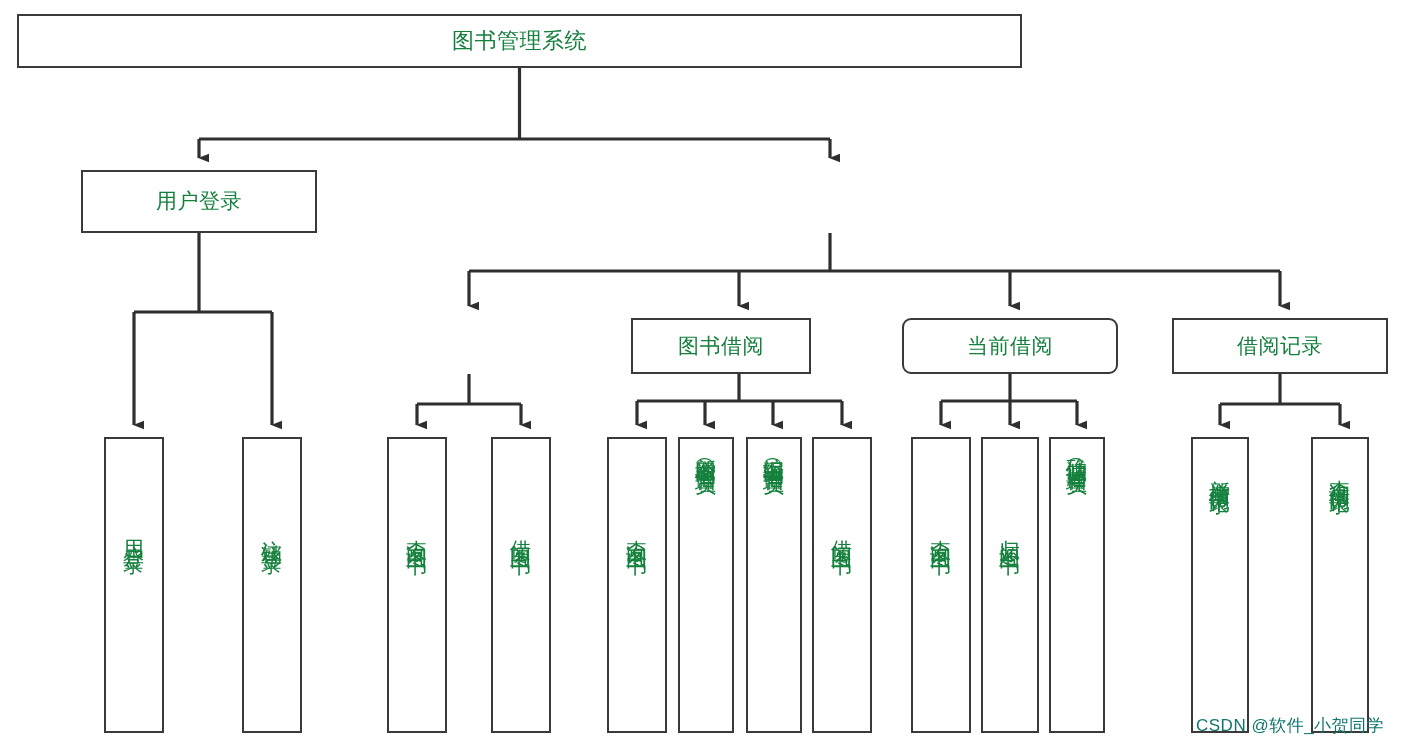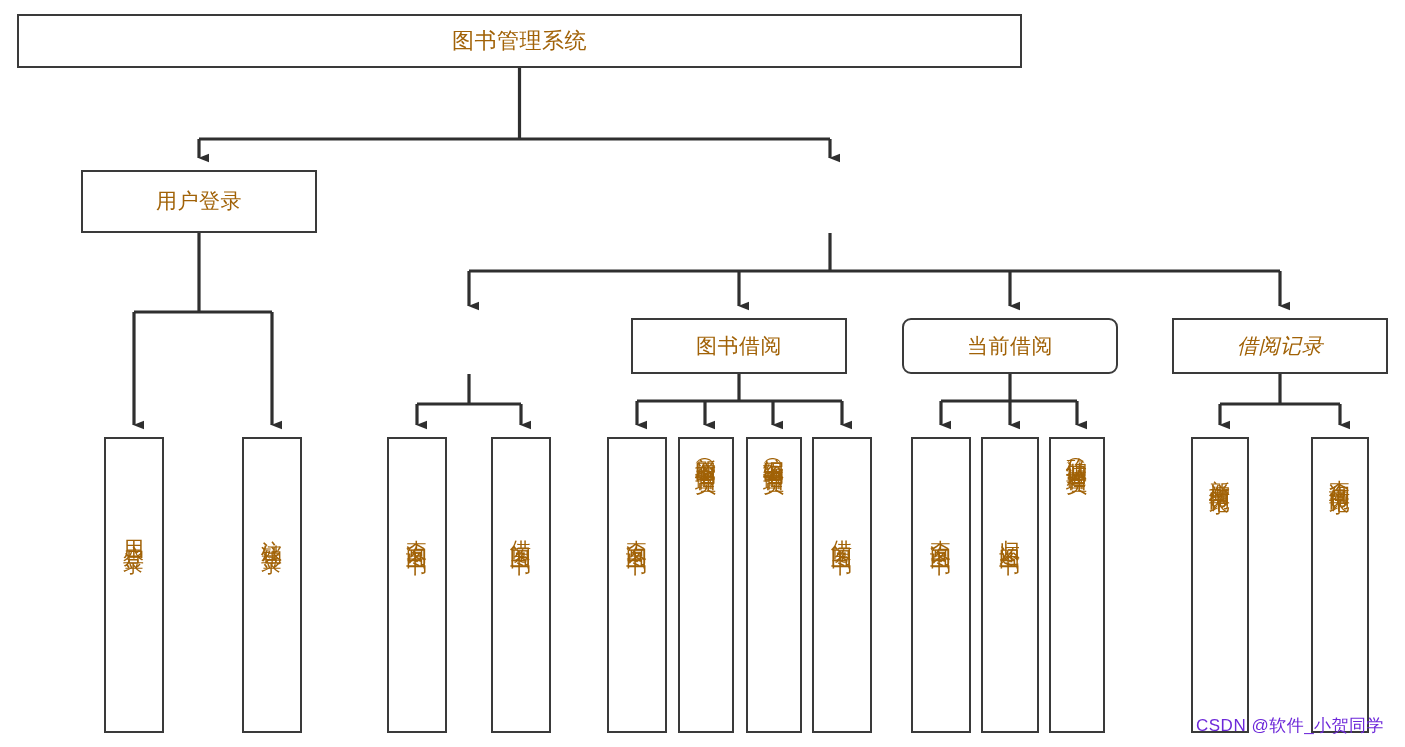--- a/index.html
+++ b/index.html
@@ -30,21 +30,21 @@
     position: absolute;
     box-sizing: border-box;
     background: #ffffff;
     border: 2.5px solid #3a3a3a;
     display: flex;
     align-items: center;
     justify-content: center;
     z-index: 2;
   }
   .node .lbl {
-    color: #a16207;
+    color: #15803d;
     font-size: 21px;
     line-height: 1.18;
     letter-spacing: 0.5px;
     white-space: nowrap;
     text-align: left;
   }
   
   .node.root .lbl { font-size: 22px; }
 
   
@@ -62,21 +62,21 @@
     line-height: 1;
     white-space: nowrap;
   }
   .node.vert.tall { padding-top: 2px; }
   .node.vert.tall .lbl { letter-spacing: 2.5px; }
   .node.vert.mid  { padding-top: 2px; }
   .node.vert.mid .lbl { letter-spacing: 3px; }
 
   .watermark {
     position: absolute;
-    color: #6d28d9;
+    color: #0f766e;
     font-size: 17px;
     letter-spacing: 0.5px;
     white-space: nowrap;
     z-index: 5;
   }
 </style>
 </head>
 <body>
 
 <div id="canvas">
@@ -135,29 +135,29 @@
   <div class="node root" style="left:17px; top:14px; width:1005px; height:54px;">
     <span class="lbl">图书管理系统</span>
   </div>
 
   <div class="node" style="left:81px; top:170px; width:236px; height:63px;">
     <span class="lbl">用户登录</span>
   </div>
 
 
 
-  <div class="node" style="left:631px; top:318px; width:216px; height:56px;">
+  <div class="node" style="left:631px; top:318px; width:180px; height:56px;">
     <span class="lbl">图书借阅</span>
   </div>
 
   <div class="node" style="left:902px; top:318px; width:216px; height:56px;border-radius:9px;">
     <span class="lbl">当前借阅</span>
   </div>
 
-  <div class="node" style="left:1172px; top:318px; width:216px; height:56px;font-style:italic;">
+  <div class="node" style="left:1172px; top:318px; width:216px; height:56px;">
     <span class="lbl">借阅记录</span>
   </div>
 
   <div class="node vert" style="left:104px; top:437px; width:60px; height:296px; padding-top:84px;">
     <span class="lbl">用户登录</span>
   </div>
 
   <div class="node vert" style="left:242px; top:437px; width:60px; height:296px; padding-top:84px;">
     <span class="lbl">注销登录</span>
   </div>

